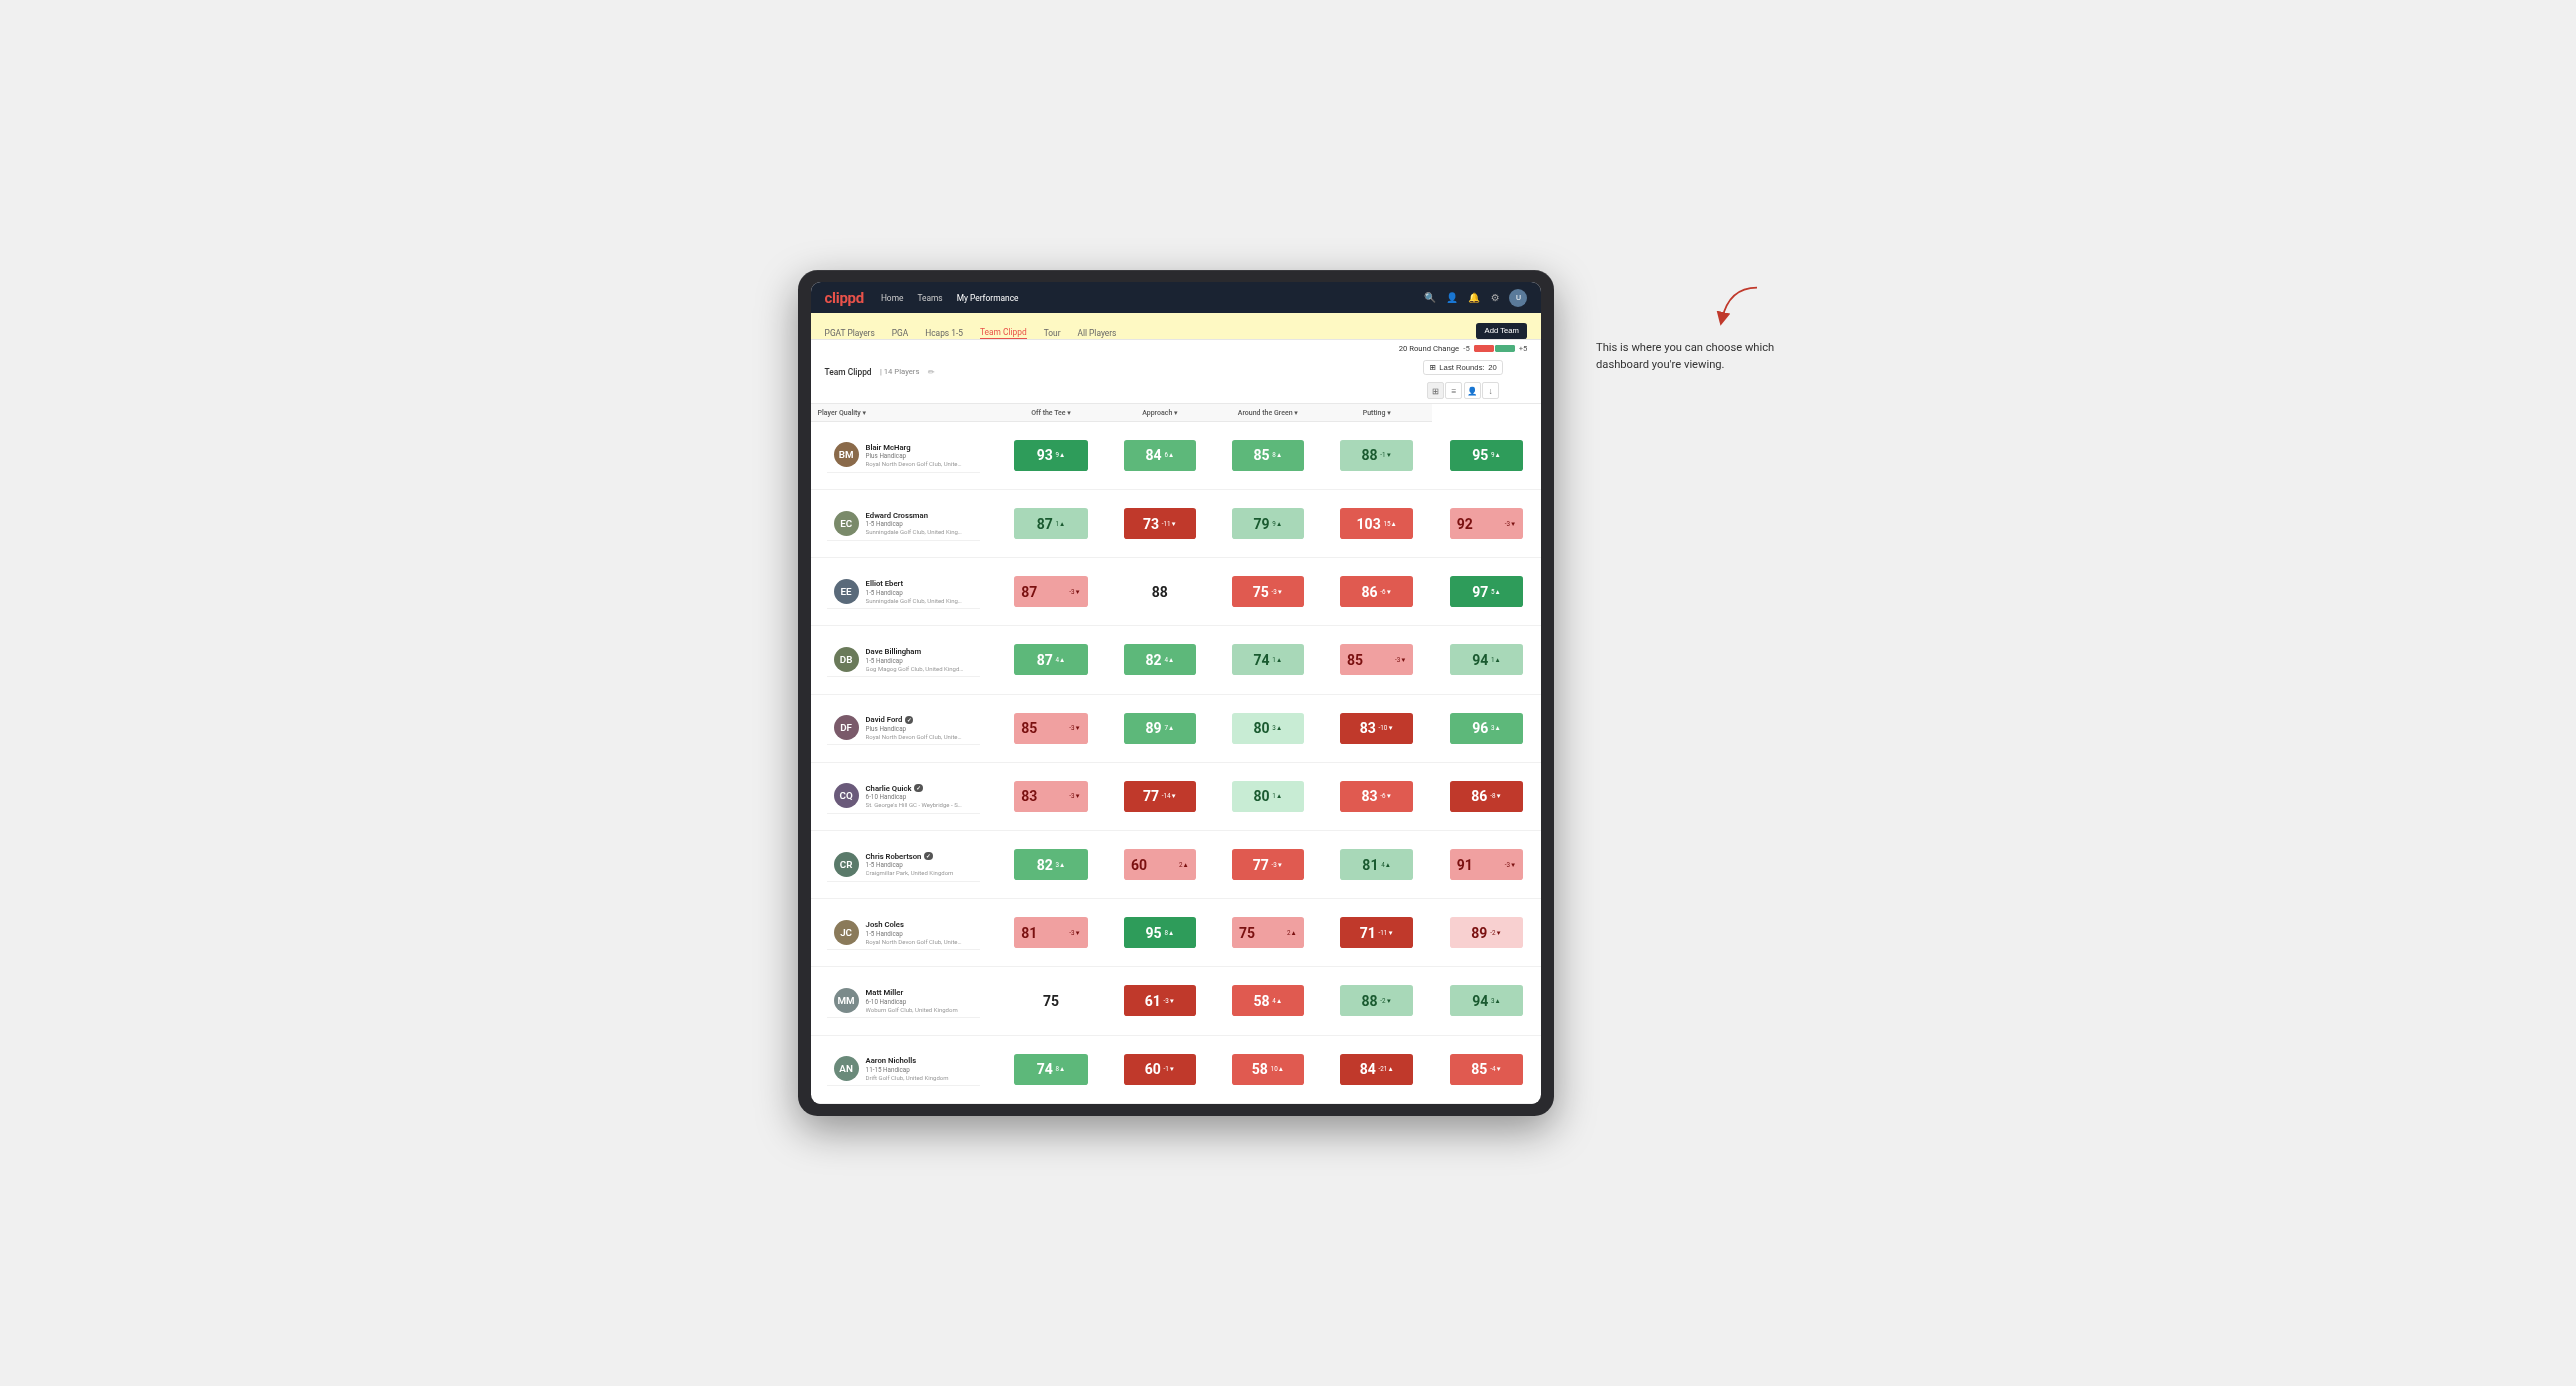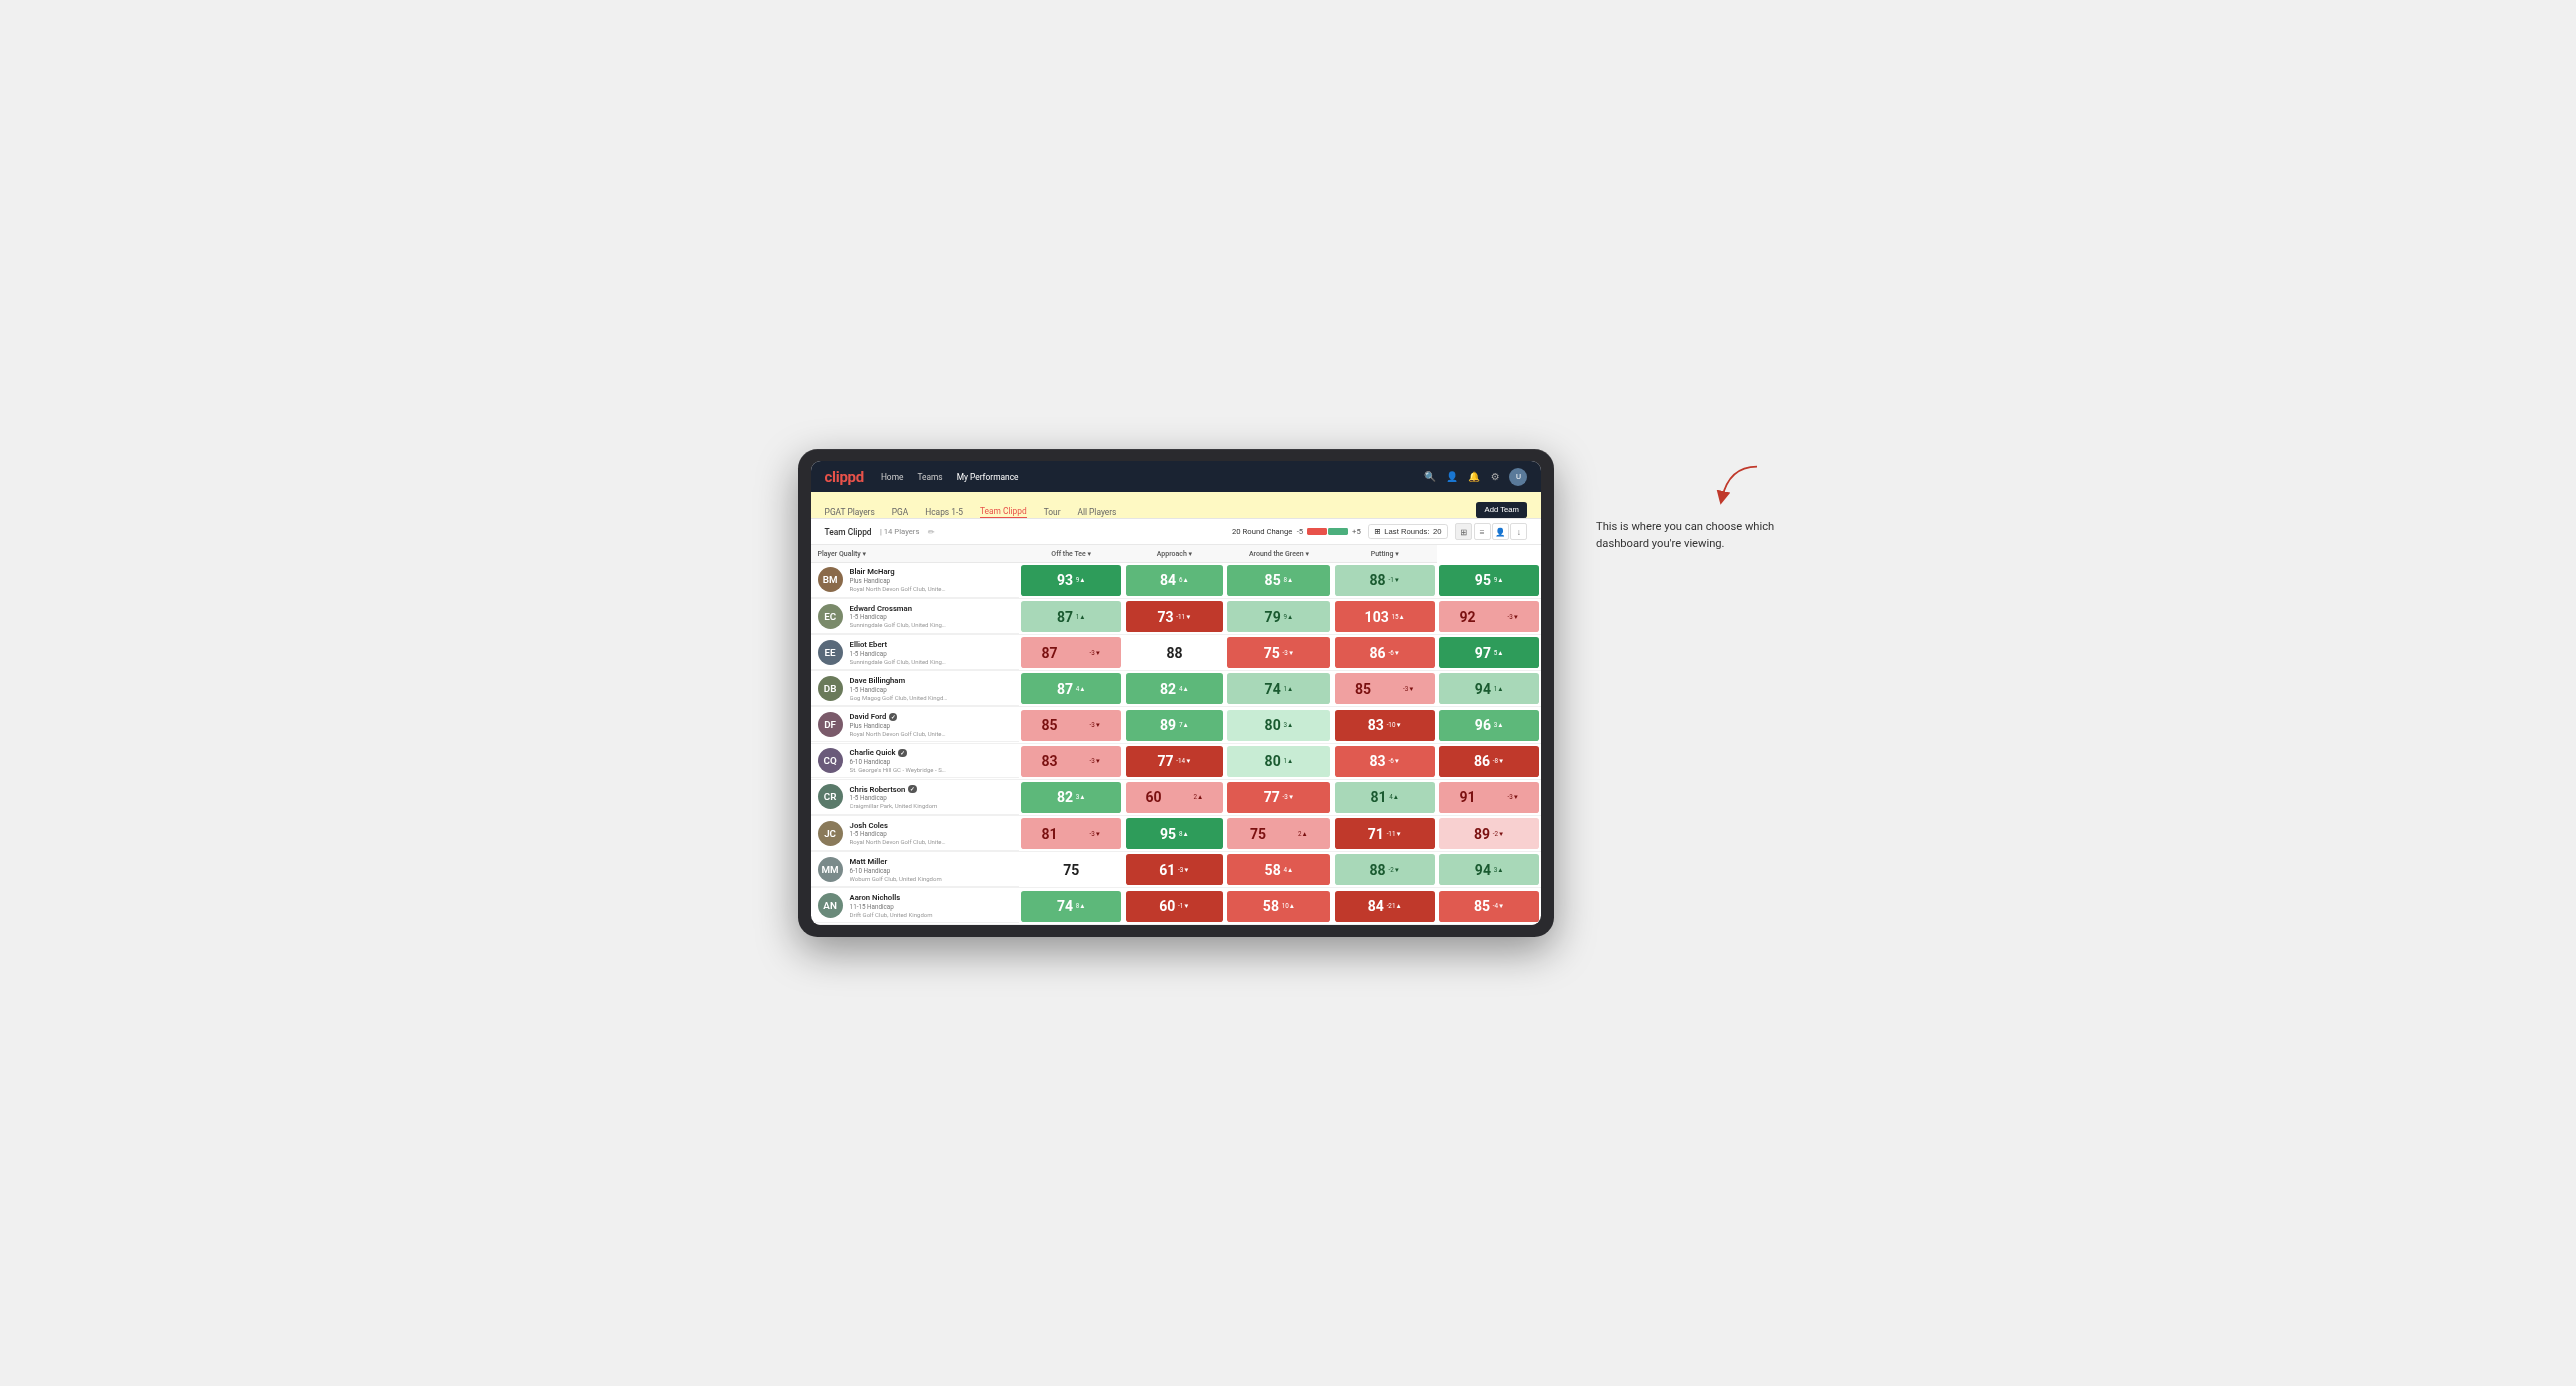--- a/index.html
+++ b/index.html
@@ -154,20 +154,21 @@
       color: #aaa;
       font-size: 8.4px;
       cursor: pointer;
     }
 
     .toolbar-right {
       margin-left: auto;
       display: flex;
       align-items: center;
       gap: 7px;
+      flex-direction: column;
     }
 
     .round-change {
       font-size: 7.7px;
       color: #333;
       display: flex;
       align-items: center;
       gap: 4.2px;
     }
 
@@ -362,21 +363,21 @@
     .bg-red-light .score-change { color: #7a1010; }
 
     .bg-red-pale { background: #f8d0d0; }
     .bg-red-pale .score-main { color: #7a1010; }
     .bg-red-pale .score-change { color: #7a1010; }
 
     .bg-white { background: #fff; }
     .bg-white .score-main { color: #222; }
 
     td {
-      padding: 0;
+      padding: 16px;
       border-bottom: 0.7px solid #f0f0f0;
       margin-left: 8px;
     }
 
     
     .annotation-panel {
       width: 182px;
       flex-shrink: 0;
       padding-top: 14px;
     }

